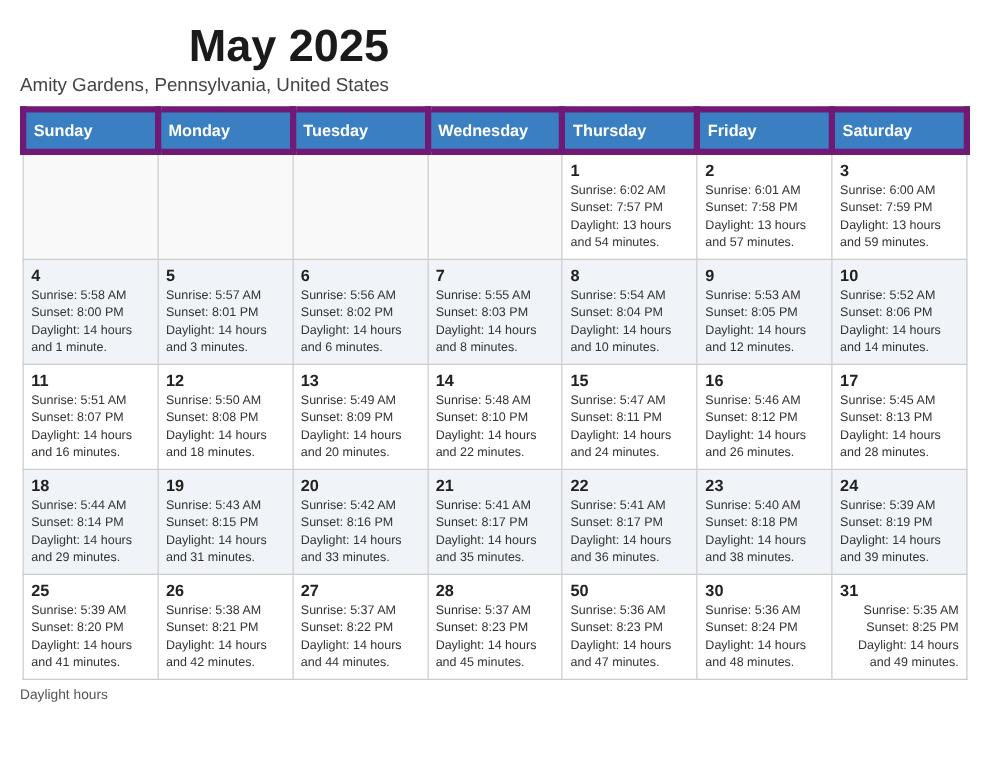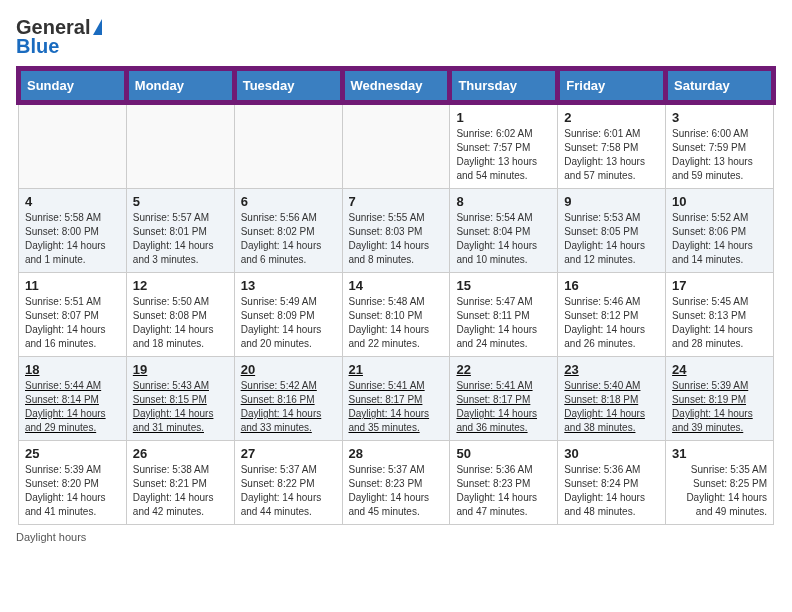--- a/index.html
+++ b/index.html
@@ -83,26 +83,23 @@
       margin-top: 6px;
       font-size: 11px;
       color: #555;
       text-align: left;
     }
   </style>
 </head>
 <body>
 
 <div class="header">
-  <div class="logo">
-    <div style="display:flex;align-items:center;gap:0px;">
-      <span style="font-size:20px;font-weight:bold;color:#333;">General</span>
-      <span style="display:inline-block;width:0;height:0;border-left:9px solid transparent;border-bottom:16px solid #1a6bbf;margin-left:3px;margin-bottom:2px;"></span>
-    </div>
-    <span style="font-size:20px;font-weight:bold;color:#1a6bbf;margin-top:-4px;">Blue</span>
+  <div class="title-block">
+    <div class="month-title">May 2025</div>
+    <div class="location-title">Amity Gardens, Pennsylvania, United States</div>
   </div>
 </div>
 
 <table class="calendar">
   <thead>
     <tr>
     <th>Sunday</th>
         <th>Monday</th>
         <th>Tuesday</th>
         <th>Wednesday</th>
@@ -217,21 +214,21 @@
 Sunset: 8:12 PM
 Daylight: 14 hours and 26 minutes.</div>
         </td>
         <td>
           <span class="day-num">17</span>
           <div class="day-info" style="white-space: pre-line;">Sunrise: 5:45 AM
 Sunset: 8:13 PM
 Daylight: 14 hours and 28 minutes.</div>
         </td>
       </tr>
-      <tr style="background: rgb(240, 244, 248); text-decoration: underline;">
+      <tr style="background: rgb(240, 244, 248);">
         <td style="background-color: rgb(240, 244, 248);">
           <span class="day-num">18</span>
           <div class="day-info" style="white-space: pre-line;">Sunrise: 5:44 AM
 Sunset: 8:14 PM
 Daylight: 14 hours and 29 minutes.</div>
         </td>
         <td style="background-color: rgb(240, 244, 248);">
           <span class="day-num">19</span>
           <div class="day-info" style="white-space: pre-line;">Sunrise: 5:43 AM
 Sunset: 8:15 PM

